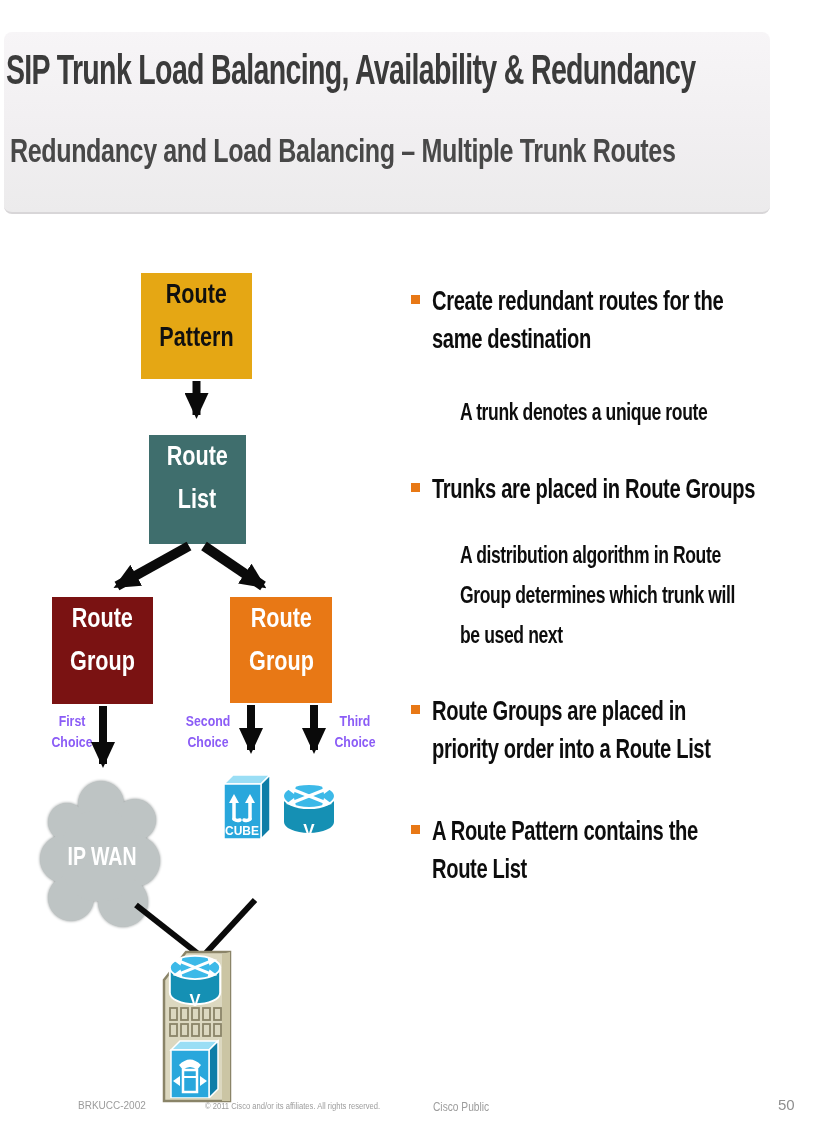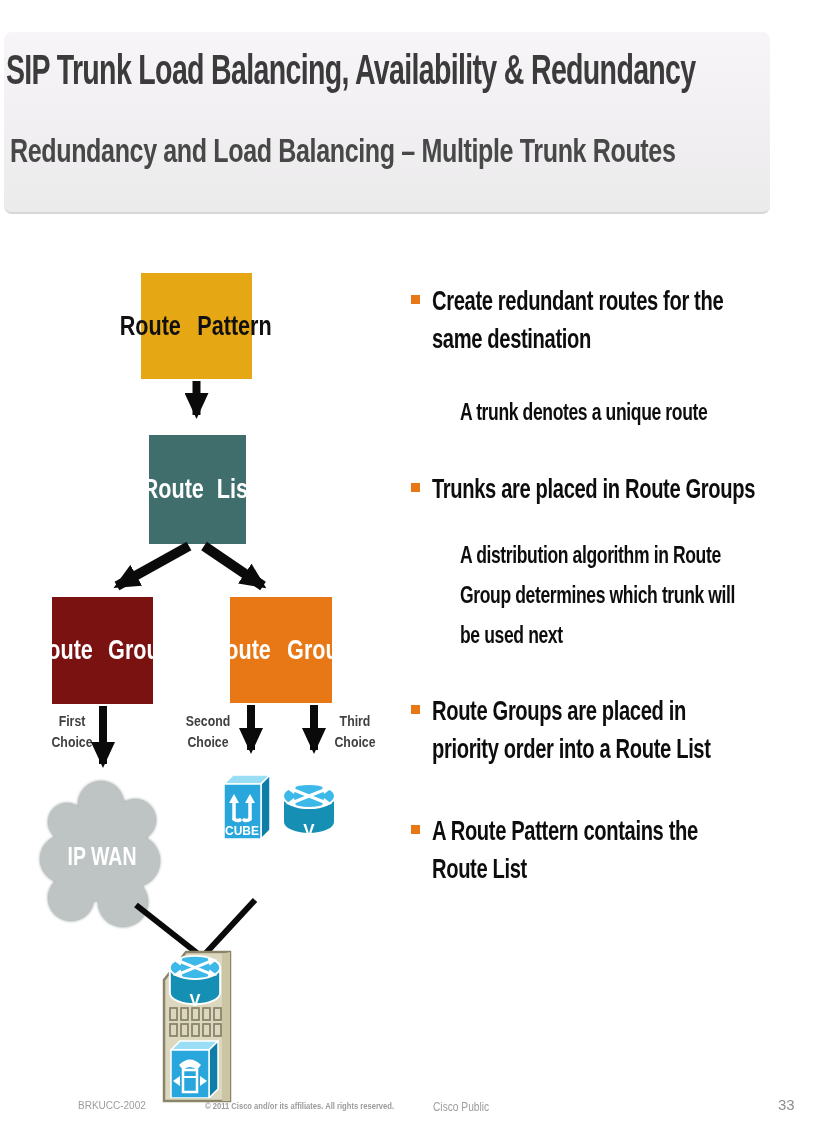--- a/index.html
+++ b/index.html
@@ -9,24 +9,24 @@
   
   .band{position:absolute;left:4px;top:32px;width:766px;height:180px;border-radius:8px;
         background:linear-gradient(180deg,#f7f5f7 0%,#f1eff1 55%,#ecebec 100%);
         border-bottom:2px solid #d8d6d8;}
   .title{position:absolute;left:6px;top:46px;font-size:42px;font-weight:bold;color:#3b3b3b;
          letter-spacing:-1px;white-space:nowrap;transform:scaleX(.68);transform-origin:0 0;}
   .subtitle{position:absolute;left:10px;top:132px;font-size:33px;font-weight:bold;color:#484848;
             letter-spacing:-.5px;white-space:nowrap;transform:scaleX(.76);transform-origin:0 0;}
 
   
-  .node{position:absolute;display:flex;flex-direction:row;align-items:center;justify-content:center;}
+  .node{position:absolute;display:flex;flex-direction:column;align-items:center;justify-content:flex-start;}
   .node .nl{font-size:27px;font-weight:bold;line-height:43px;white-space:nowrap;transform:scaleX(.8);}
 
-  .choice{position:absolute;text-align:center;color:#404040;}
+  .choice{position:absolute;text-align:center;color:#8b5cf6;}
   .choice .cl{display:block;font-size:15px;font-weight:bold;line-height:21px;white-space:nowrap;transform:scaleX(.82);}
 
   
   .cloud{position:absolute;filter:drop-shadow(0 0 1.5px #8a9090);}
   .cloud .bump{position:absolute;background:#bec4c4;border-radius:50%;}
   .cloud .clabel{position:absolute;left:0;top:0;width:100%;height:100%;display:flex;align-items:center;
         justify-content:center;color:#fff;font-weight:bold;font-size:26px;white-space:nowrap;
         transform:scaleX(.75);}
 
   
@@ -208,21 +208,21 @@
 
   <span class="marker" style="top:705px;"></span>
   <div class="bl" style="top:692px;">Route Groups are placed in</div>
   <div class="bl" style="top:730px;">priority order into a Route List</div>
 
   <span class="marker" style="top:825px;"></span>
   <div class="bl" style="top:812px;">A Route Pattern contains the</div>
   <div class="bl" style="top:850px;">Route List</div>
 
   <span class="ftr" style="left:78px;top:1100px;">BRKUCC-2002</span>
-  <span class="ftr" style="left:205px;top:1100px;font-size:9.5px;font-weight:bold;">
+  <span class="ftr" style="left:205px;top:1100px;font-size:9.5px;">
     <span class="fscale">© 2011 Cisco and/or its affiliates. All rights reserved.</span>
   </span>
   <span class="ftr" style="left:433px;top:1100px;font-size:12px;">
     <span class="fscale" style="transform:scaleX(.85);">Cisco Public</span>
   </span>
-  <span class="pageno">33</span>
+  <span class="pageno">50</span>
 
 </div>
 
 </body></html>

